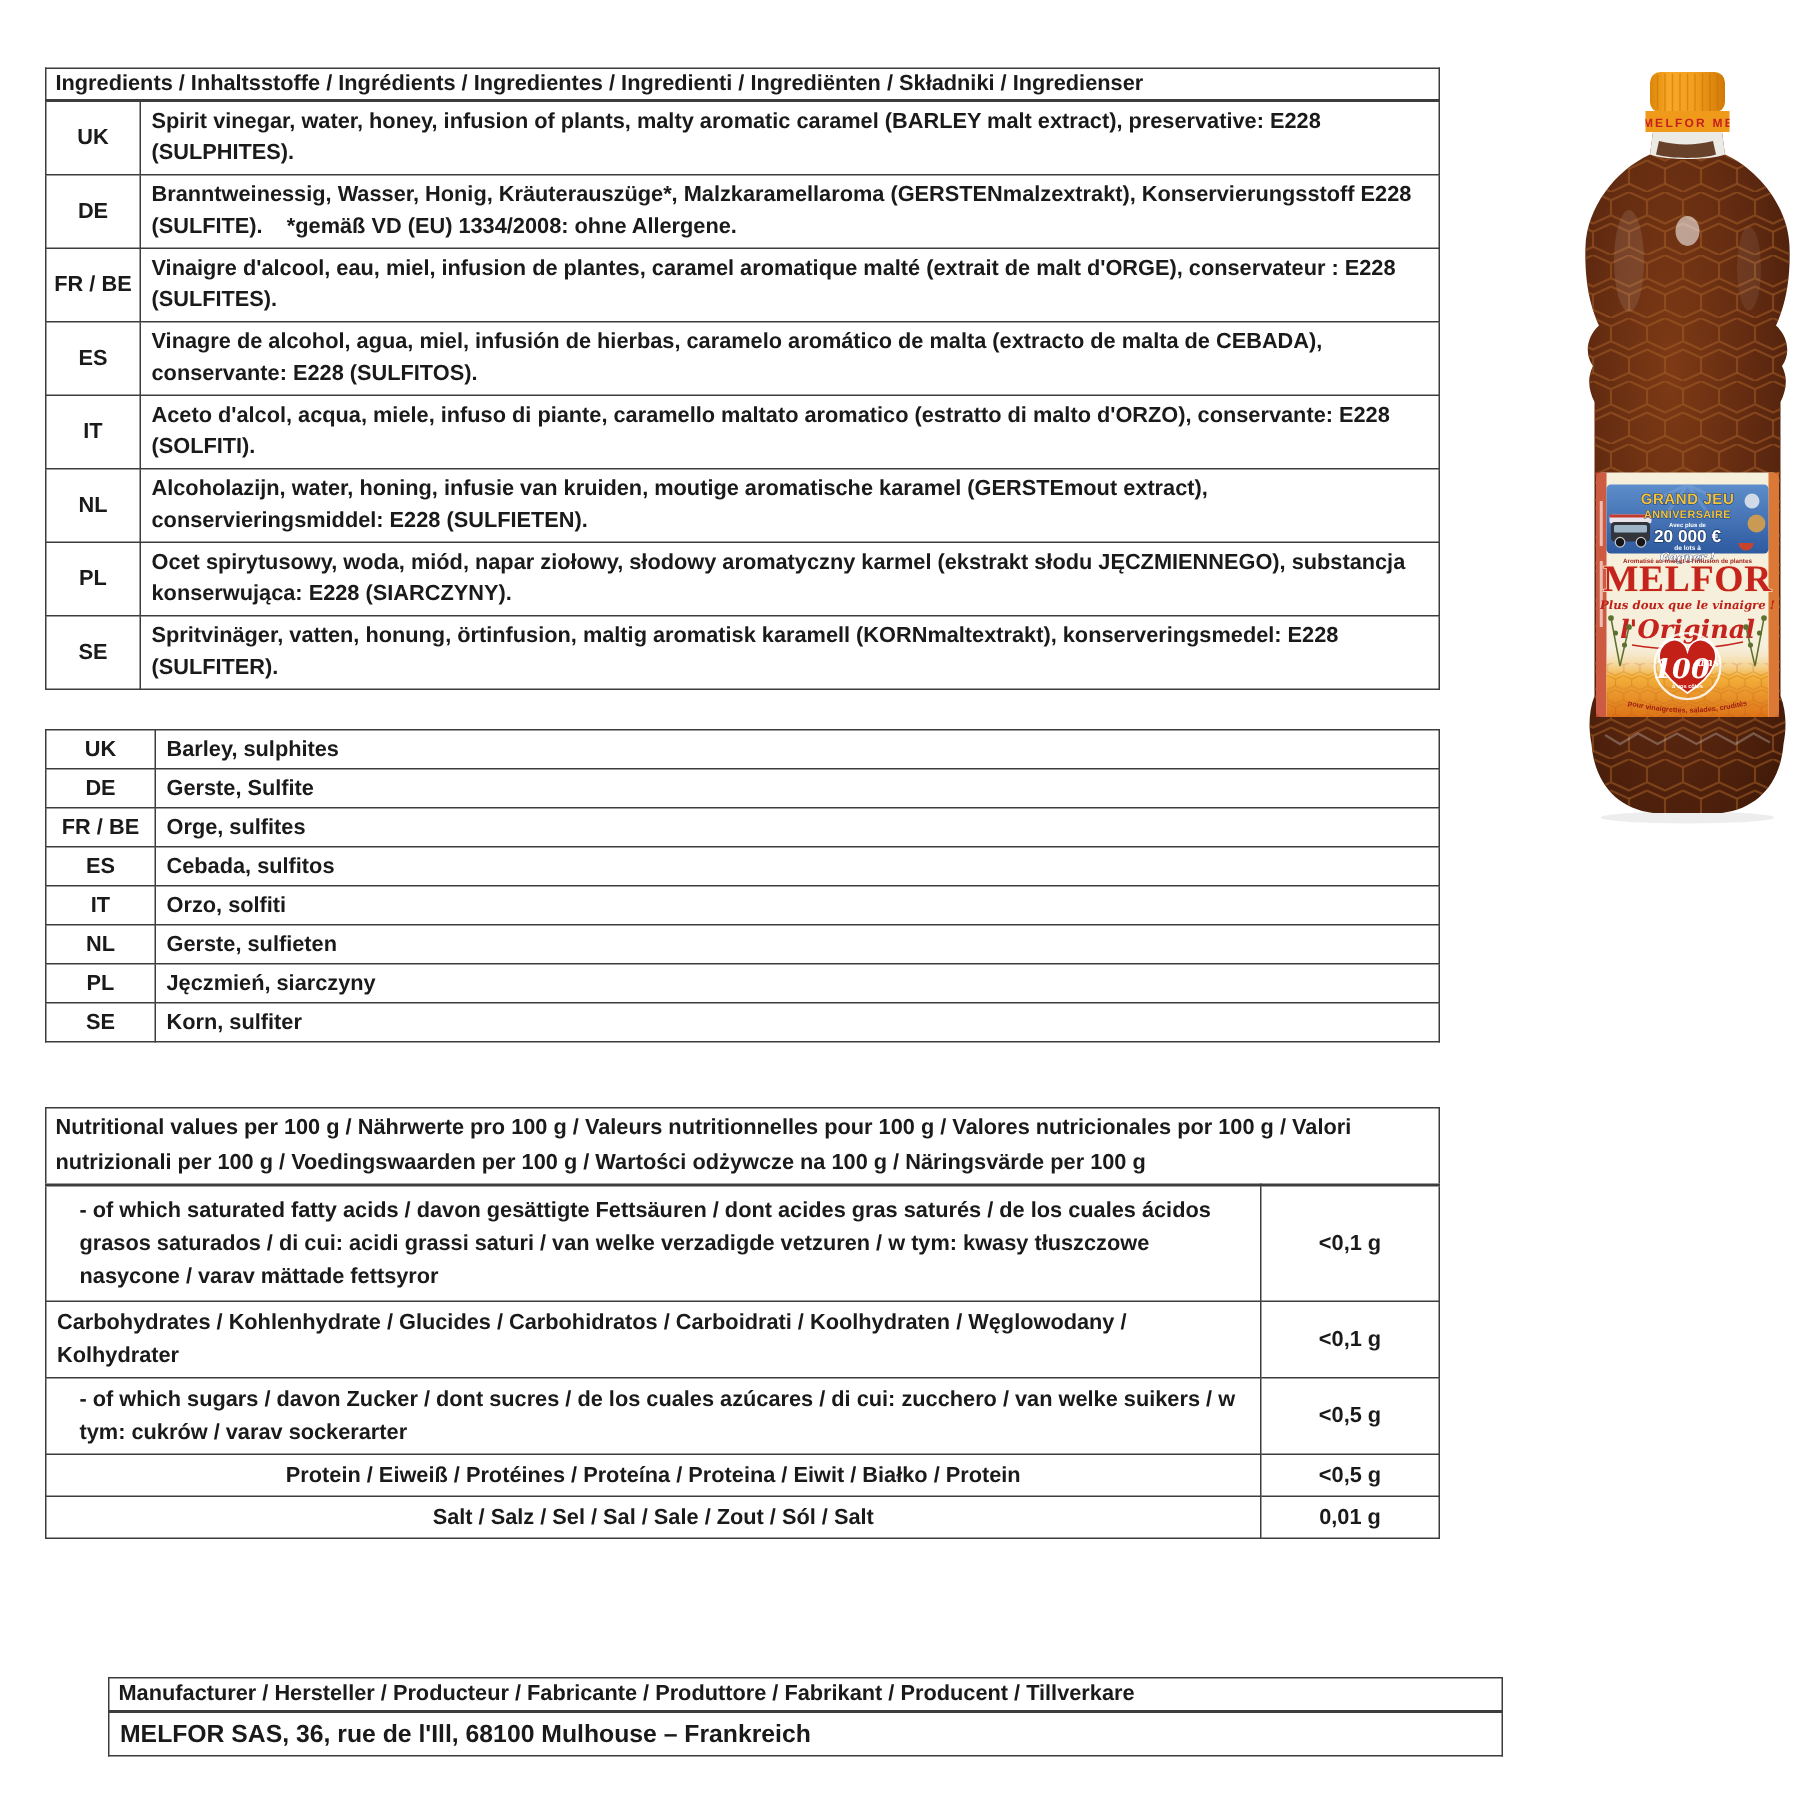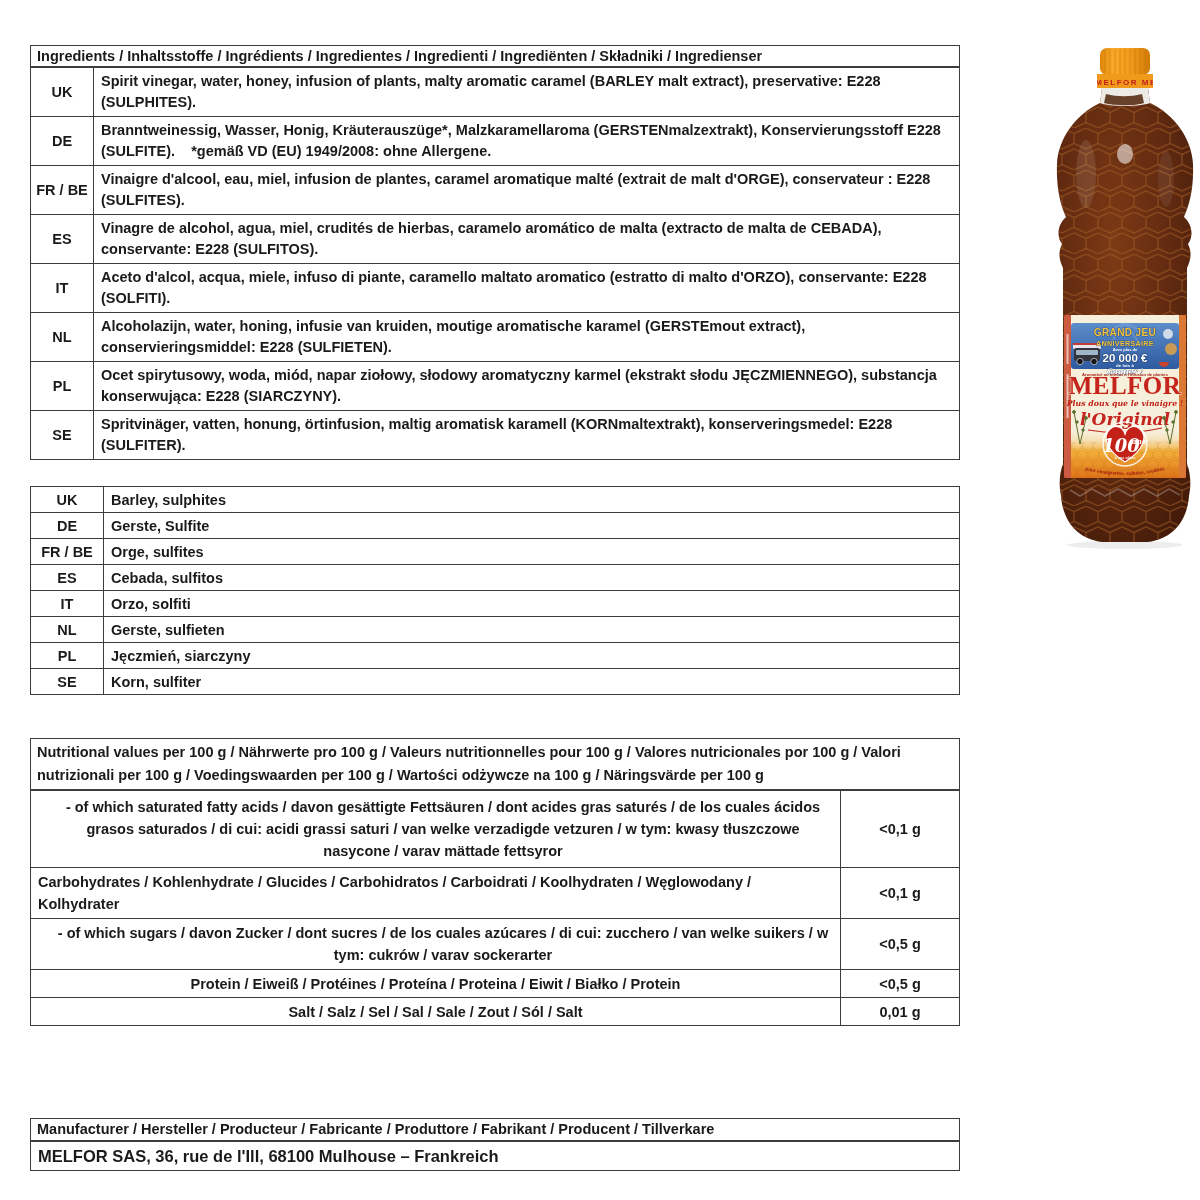--- a/index.html
+++ b/index.html
@@ -8,37 +8,37 @@
   .sheet{position:absolute;inset:0;}
 
   table{position:absolute;left:30px;width:930px;border-collapse:collapse;
         table-layout:fixed;color:#1a1a1a;font-weight:700;font-size:14.5px;}
   td{border:1px solid #3d3d3d;padding:1px 7px;vertical-align:middle;
      line-height:21px;overflow-wrap:break-word;}
   td.hdr{border-bottom-width:2px;text-align:left;padding:1px 6px;}
   td.lang{text-align:center;padding:1px 2px;}
   td.txt{white-space:pre-wrap;}
   td.val{text-align:center;white-space:pre-line;padding:1px 4px;}
-  td.indent{padding-left:22px;text-align:center;}
+  td.indent{padding-left:22px;}
 
   #tbl-ingredients{top:45px;}
   #tbl-ingredients tr.r td{height:46px;}
   #tbl-ingredients tr.h td{height:18px;line-height:17px;}
 
   #tbl-allergens{top:486px;}
   #tbl-allergens tr.r td{height:23px;line-height:18px;}
   #tbl-allergens tr.h td{height:18px;line-height:17px;}
 
   #tbl-nutrition{top:738px;}
   #tbl-nutrition td{line-height:22px;border-radius:20px;}
   #tbl-nutrition tr.h td{line-height:23px;height:48px;}
   tr.nh46 td{height:44px;} tr.nh28 td{height:26px;} tr.nh76 td{height:74px;}
   tr.nh50 td{height:48px;} tr.nh27 td{height:25px;text-align:center;}
 
-  #tbl-manufacturer{top:1118px;}
+  #tbl-manufacturer{top:1118px;margin-left:42px;}
   #tbl-manufacturer tr.h td{height:19px;line-height:17px;}
   #tbl-manufacturer tr.r td{height:26px;font-size:16.5px;line-height:20px;}
 
   .bottle-wrap{position:absolute;left:1050px;top:44px;width:150px;height:508px;}
 </style>
 </head>
 <body>
 
 <div class="sheet">
 
@@ -50,29 +50,29 @@
     <tbody>
         <tr class="h">
           <td class="hdr" colspan="2">Ingredients / Inhaltsstoffe / Ingrédients / Ingredientes / Ingredienti / Ingrediënten / Składniki / Ingredienser</td>
         </tr>
     <tr class="r">
           <td class="lang">UK</td>
           <td class="txt">Spirit vinegar, water, honey, infusion of plants, malty aromatic caramel (BARLEY malt extract), preservative: E228 (SULPHITES).</td>
         </tr>
     <tr class="r">
           <td class="lang">DE</td>
-          <td class="txt">Branntweinessig, Wasser, Honig, Kräuterauszüge*, Malzkaramellaroma (GERSTENmalzextrakt), Konservierungsstoff E228 (SULFITE).    *gemäß VD (EU) 1949/2008: ohne Allergene.</td>
+          <td class="txt">Branntweinessig, Wasser, Honig, Kräuterauszüge*, Malzkaramellaroma (GERSTENmalzextrakt), Konservierungsstoff E228 (SULFITE).    *gemäß VD (EU) 1334/2008: ohne Allergene.</td>
         </tr>
     <tr class="r">
           <td class="lang">FR / BE</td>
           <td class="txt">Vinaigre d'alcool, eau, miel, infusion de plantes, caramel aromatique malté (extrait de malt d'ORGE), conservateur : E228 (SULFITES).</td>
         </tr>
     <tr class="r">
           <td class="lang">ES</td>
-          <td class="txt">Vinagre de alcohol, agua, miel, crudités de hierbas, caramelo aromático de malta (extracto de malta de CEBADA), conservante: E228 (SULFITOS).</td>
+          <td class="txt">Vinagre de alcohol, agua, miel, infusión de hierbas, caramelo aromático de malta (extracto de malta de CEBADA), conservante: E228 (SULFITOS).</td>
         </tr>
     <tr class="r">
           <td class="lang">IT</td>
           <td class="txt">Aceto d'alcol, acqua, miele, infuso di piante, caramello maltato aromatico (estratto di malto d'ORZO), conservante: E228 (SOLFITI).</td>
         </tr>
     <tr class="r">
           <td class="lang">NL</td>
           <td class="txt">Alcoholazijn, water, honing, infusie van kruiden, moutige aromatische karamel (GERSTEmout extract), conservieringsmiddel: E228 (SULFIETEN).</td>
         </tr>
     <tr class="r">

